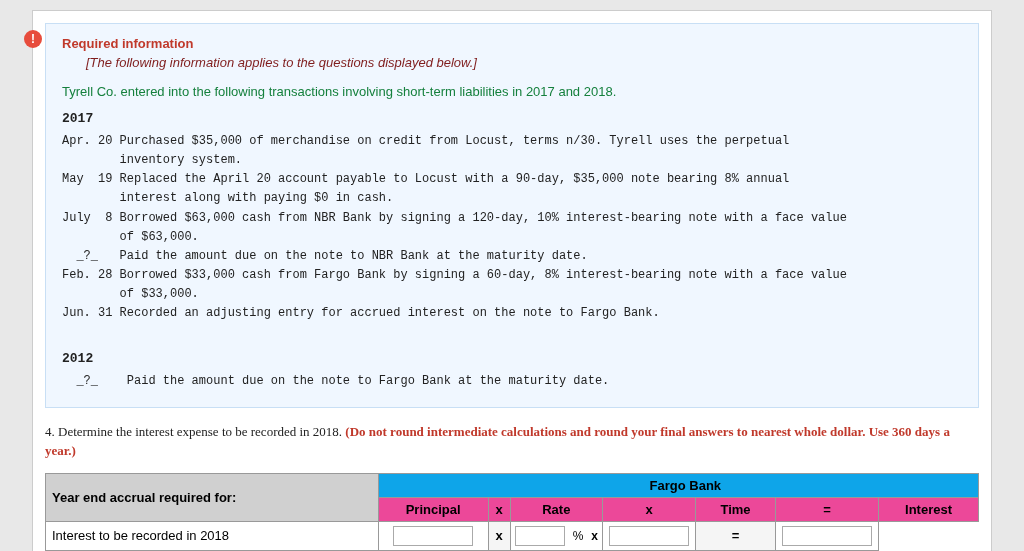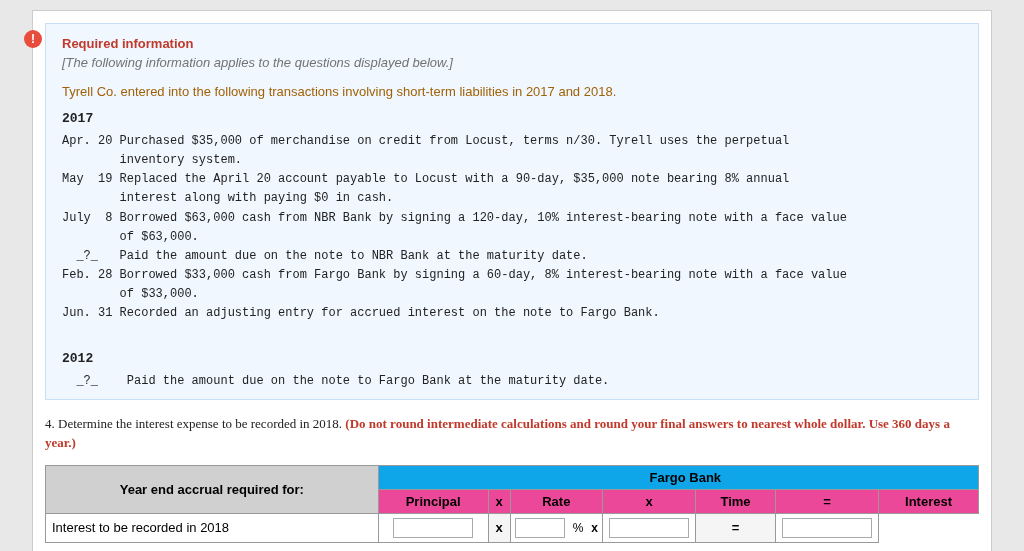--- a/index.html
+++ b/index.html
@@ -16,37 +16,38 @@
     .page-container {
       width: 960px;
       background: #fff;
       border: 1px solid #ccc;
       padding: 0;
     }
     .info-box {
       background: #f0f7ff;
       border: 1px solid #c8dff5;
       margin: 12px 12px 0 12px;
-      padding: 12px 16px 8px 16px;
+      padding: 12px 16px 16px 16px;
     }
     .required-info-label {
       color: #c0392b;
       font-weight: bold;
       font-size: 13px;
       margin-bottom: 4px;
     }
     .italic-note {
       font-style: italic;
       font-size: 13px;
       margin-bottom: 14px;
-      color: #737373;
+      color: #7f1d1d;
+      margin-left: 24px;
     }
     .scenario-text {
       font-size: 13px;
-      color: #a16207;
+      color: #15803d;
       margin-bottom: 10px;
     }
     .transactions {
       font-family: 'Courier New', Courier, monospace;
       font-size: 12px;
       color: #222;
       line-height: 1.6;
     }
     .year-label {
       font-weight: bold;
@@ -184,21 +185,21 @@
         <span>4.</span>
         <span>Determine the interest expense to be recorded in 2018.</span>
         <span class="bold-warning">(Do not round intermediate calculations and round your final answers to nearest whole dollar. Use 360 days a year.)</span>
       </div>
     </div>
 
     <div class="table-section">
       <table class="answer-table">
         <thead>
           <tr>
-            <th rowspan="2" style="text-align:center; background:#d0d0d0;">Year end accrual required for:</th>
+            <th rowspan="2" style="text-align:left; background:#d0d0d0;">Year end accrual required for:</th>
             <th colspan="7" class="bank-header">Fargo Bank</th>
           </tr>
           <tr>
             <th class="col-principal">Principal</th>
             <th class="col-op">x</th>
             <th class="col-rate">Rate</th>
             <th class="col-op">x</th>
             <th class="col-time">Time</th>
             <th class="col-eq eq-cell">=</th>
             <th class="col-interest">Interest</th>

